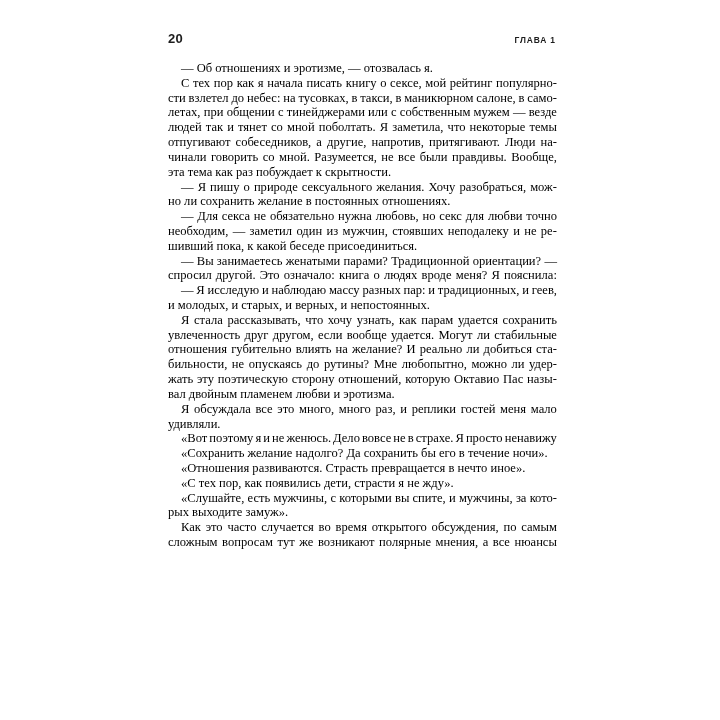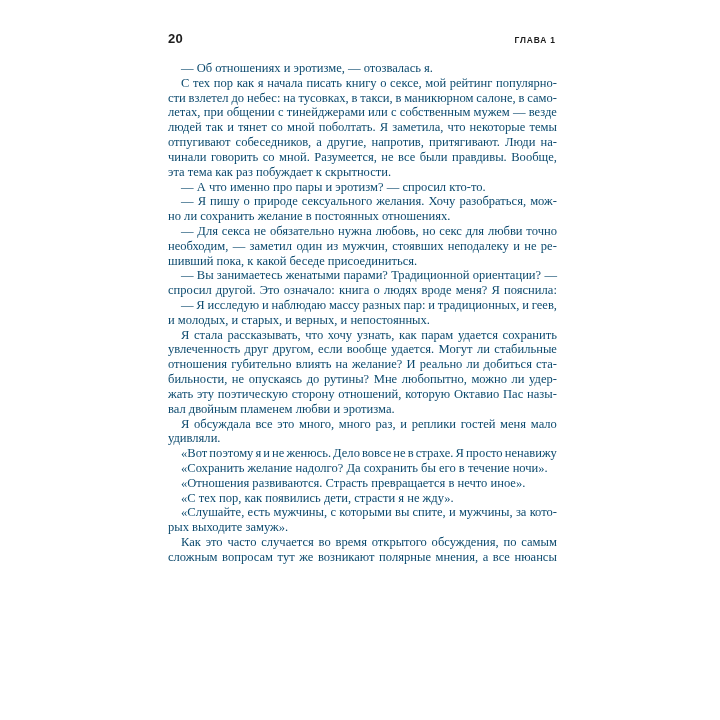--- a/index.html
+++ b/index.html
@@ -52,21 +52,21 @@
     top: 61px;
     width: 389px;
   }
 
   
   .line {
     display: flex;
     font-size: 12.55px;
     line-height: 14.82px;
     height: 14.82px;
-    color: #0c4a6e;
+    color: #000000;
     white-space: pre;
     letter-spacing: 0;
   }
   
   .line.just {
     justify-content: space-between;
   }
   
   .line.last {
     justify-content: flex-start;
@@ -98,21 +98,20 @@
 
   <div class="text-column" id="text-column">
       <div class="line last indent"><span class="w">— Об отношениях и эротизме, — отозвалась я.</span></div>
       <div class="line just indent"><span class="w">С</span><span class="w">тех</span><span class="w">пор</span><span class="w">как</span><span class="w">я</span><span class="w">начала</span><span class="w">писать</span><span class="w">книгу</span><span class="w">о</span><span class="w">сексе,</span><span class="w">мой</span><span class="w">рейтинг</span><span class="w">популярно-</span></div>
       <div class="line just"><span class="w">сти</span><span class="w">взлетел</span><span class="w">до</span><span class="w">небес:</span><span class="w">на</span><span class="w">тусовках,</span><span class="w">в</span><span class="w">такси,</span><span class="w">в</span><span class="w">маникюрном</span><span class="w">салоне,</span><span class="w">в</span><span class="w">само-</span></div>
       <div class="line just"><span class="w">летах,</span><span class="w">при</span><span class="w">общении</span><span class="w">с</span><span class="w">тинейджерами</span><span class="w">или</span><span class="w">с</span><span class="w">собственным</span><span class="w">мужем</span><span class="w">—</span><span class="w">везде</span></div>
       <div class="line just"><span class="w">людей</span><span class="w">так</span><span class="w">и</span><span class="w">тянет</span><span class="w">со</span><span class="w">мной</span><span class="w">поболтать.</span><span class="w">Я</span><span class="w">заметила,</span><span class="w">что</span><span class="w">некоторые</span><span class="w">темы</span></div>
       <div class="line just"><span class="w">отпугивают</span><span class="w">собеседников,</span><span class="w">а</span><span class="w">другие,</span><span class="w">напротив,</span><span class="w">притягивают.</span><span class="w">Люди</span><span class="w">на-</span></div>
       <div class="line just"><span class="w">чинали</span><span class="w">говорить</span><span class="w">со</span><span class="w">мной.</span><span class="w">Разумеется,</span><span class="w">не</span><span class="w">все</span><span class="w">были</span><span class="w">правдивы.</span><span class="w">Вообще,</span></div>
       <div class="line last"><span class="w">эта тема как раз побуждает к скрытности.</span></div>
-      <div class="line last indent"><span class="w">— А что именно про пары и эротизм? — спросил кто-то.</span></div>
       <div class="line just indent"><span class="w">—</span><span class="w">Я</span><span class="w">пишу</span><span class="w">о</span><span class="w">природе</span><span class="w">сексуального</span><span class="w">желания.</span><span class="w">Хочу</span><span class="w">разобраться,</span><span class="w">мож-</span></div>
       <div class="line last"><span class="w">но ли сохранить желание в постоянных отношениях.</span></div>
       <div class="line just indent"><span class="w">—</span><span class="w">Для</span><span class="w">секса</span><span class="w">не</span><span class="w">обязательно</span><span class="w">нужна</span><span class="w">любовь,</span><span class="w">но</span><span class="w">секс</span><span class="w">для</span><span class="w">любви</span><span class="w">точно</span></div>
       <div class="line just"><span class="w">необходим,</span><span class="w">—</span><span class="w">заметил</span><span class="w">один</span><span class="w">из</span><span class="w">мужчин,</span><span class="w">стоявших</span><span class="w">неподалеку</span><span class="w">и</span><span class="w">не</span><span class="w">ре-</span></div>
       <div class="line last"><span class="w">шивший пока, к какой беседе присоединиться.</span></div>
       <div class="line just indent"><span class="w">—</span><span class="w">Вы</span><span class="w">занимаетесь</span><span class="w">женатыми</span><span class="w">парами?</span><span class="w">Традиционной</span><span class="w">ориентации?</span><span class="w">—</span></div>
       <div class="line just"><span class="w">спросил</span><span class="w">другой.</span><span class="w">Это</span><span class="w">означало:</span><span class="w">книга</span><span class="w">о</span><span class="w">людях</span><span class="w">вроде</span><span class="w">меня?</span><span class="w">Я</span><span class="w">пояснила:</span></div>
       <div class="line just indent"><span class="w">—</span><span class="w">Я</span><span class="w">исследую</span><span class="w">и</span><span class="w">наблюдаю</span><span class="w">массу</span><span class="w">разных</span><span class="w">пар:</span><span class="w">и</span><span class="w">традиционных,</span><span class="w">и</span><span class="w">геев,</span></div>
       <div class="line last"><span class="w">и молодых, и старых, и верных, и непостоянных.</span></div>
       <div class="line just indent"><span class="w">Я</span><span class="w">стала</span><span class="w">рассказывать,</span><span class="w">что</span><span class="w">хочу</span><span class="w">узнать,</span><span class="w">как</span><span class="w">парам</span><span class="w">удается</span><span class="w">сохранить</span></div>

